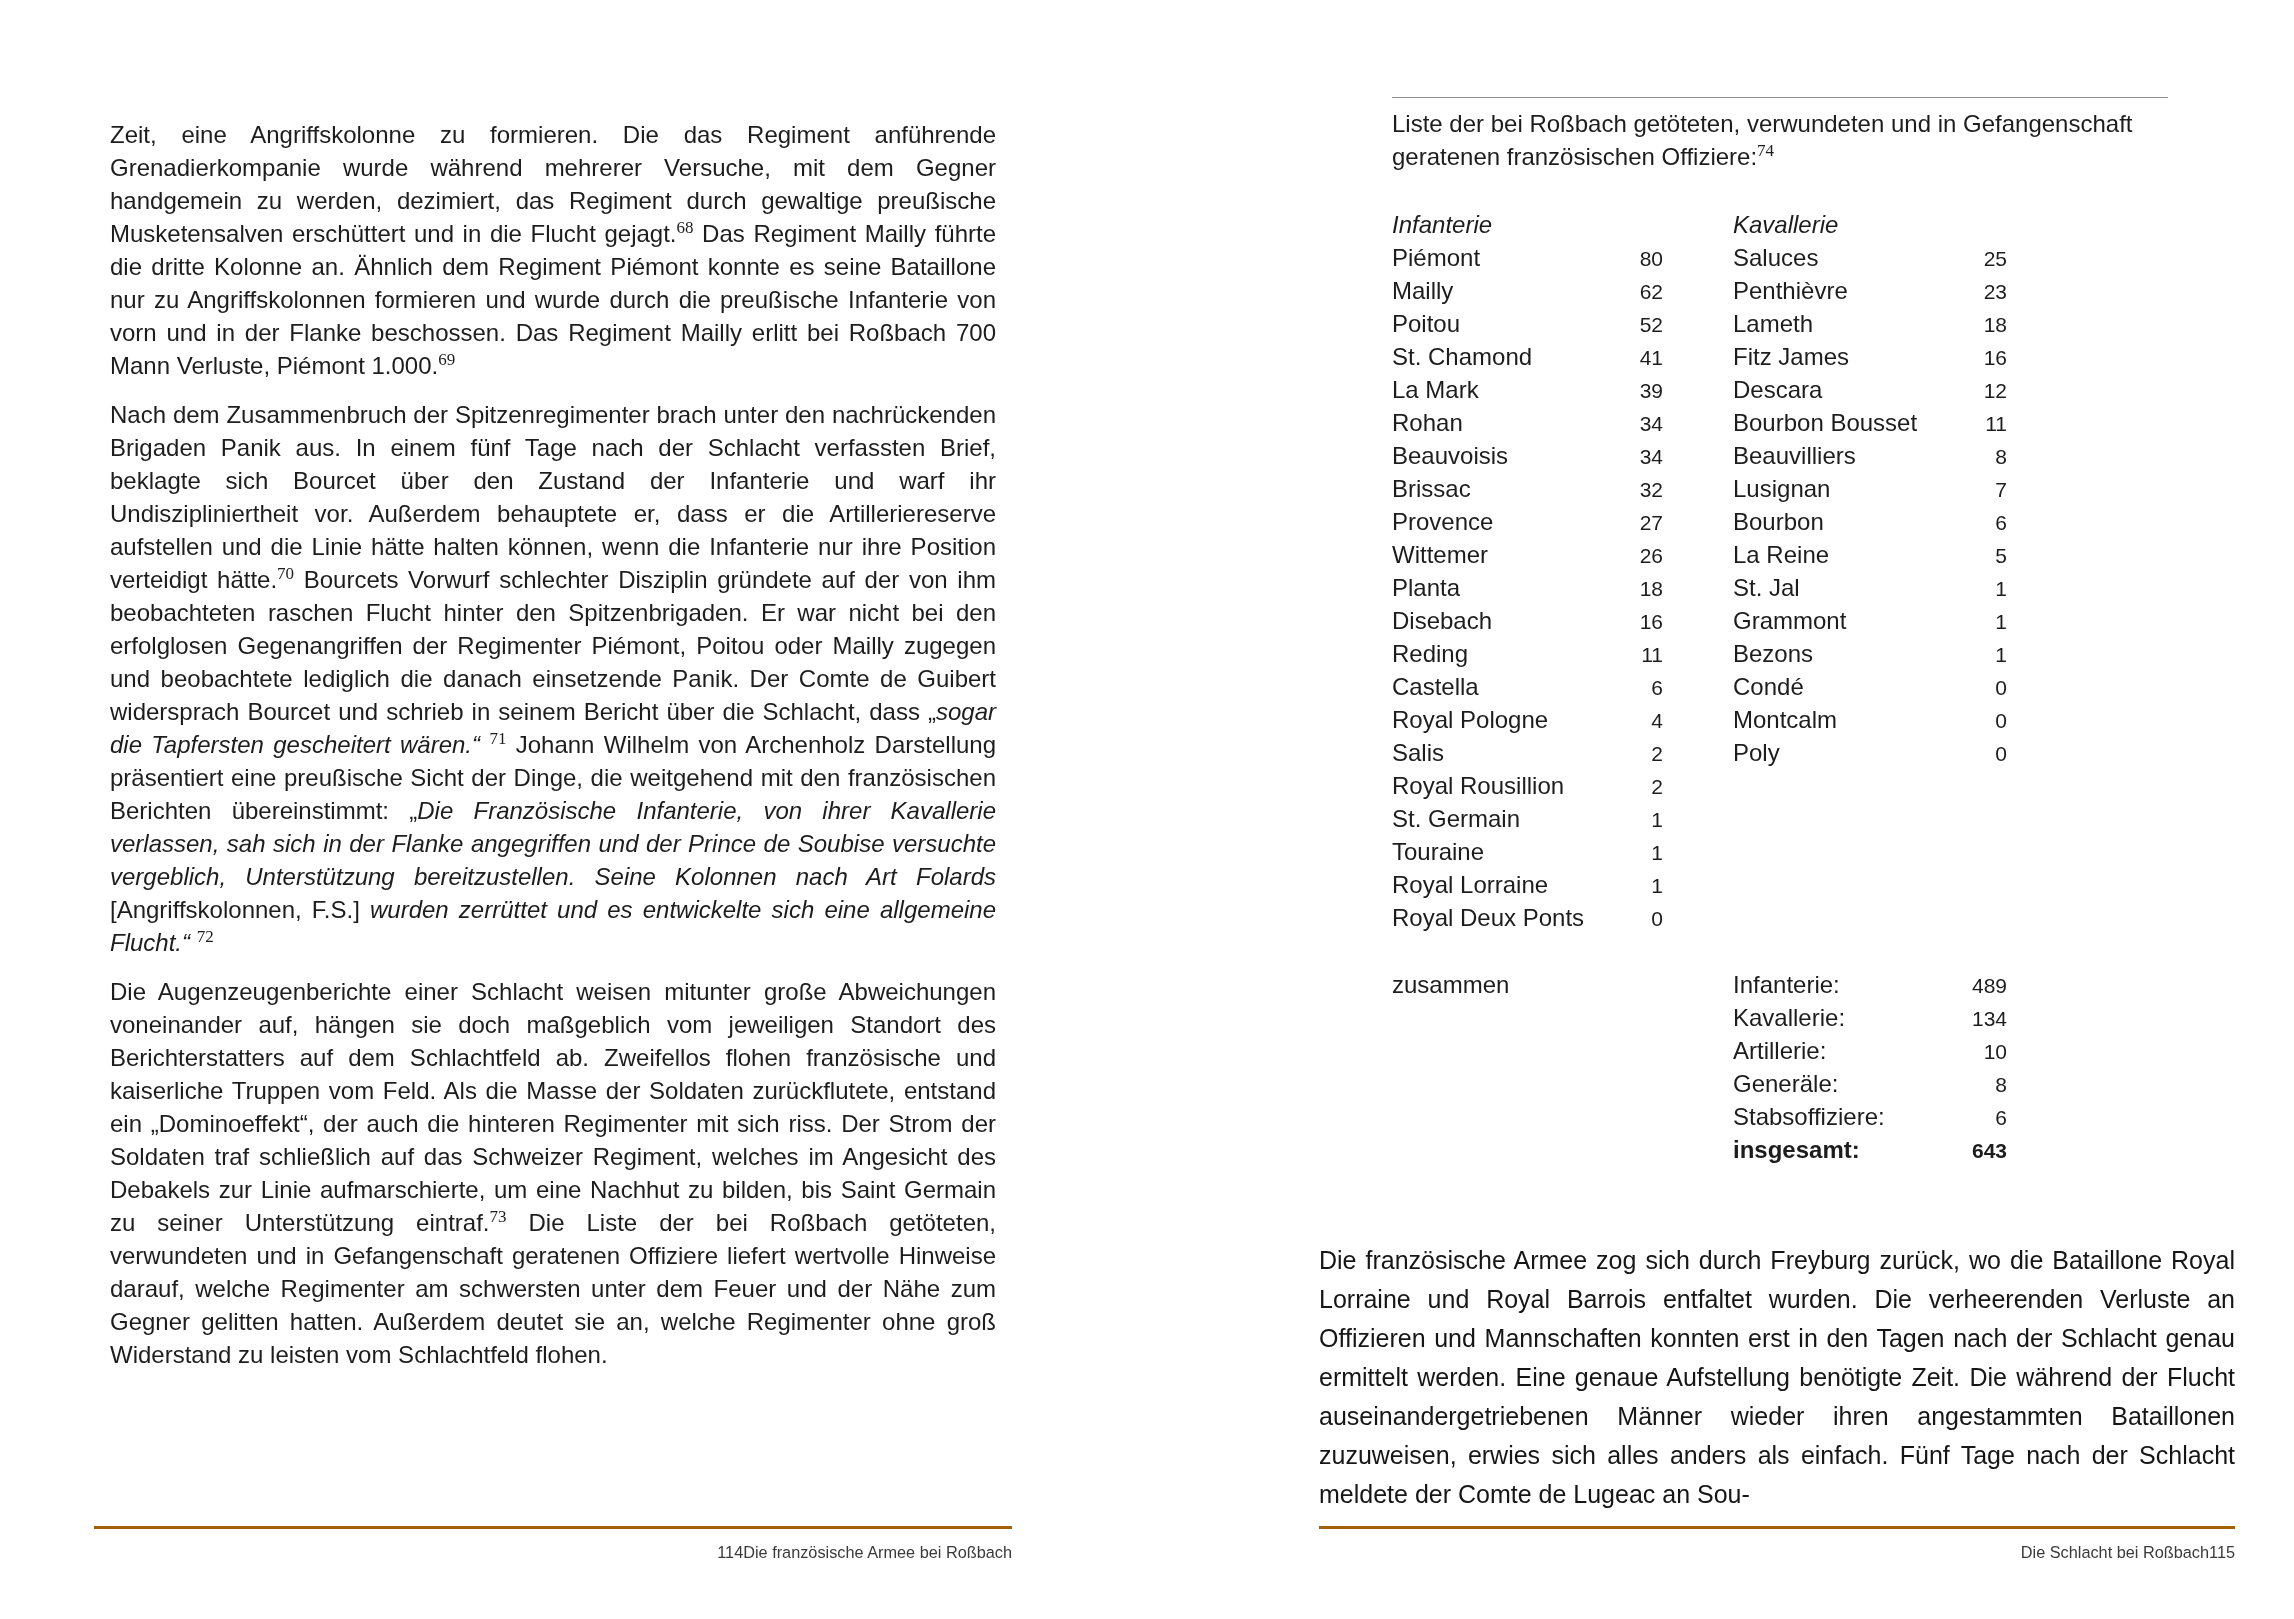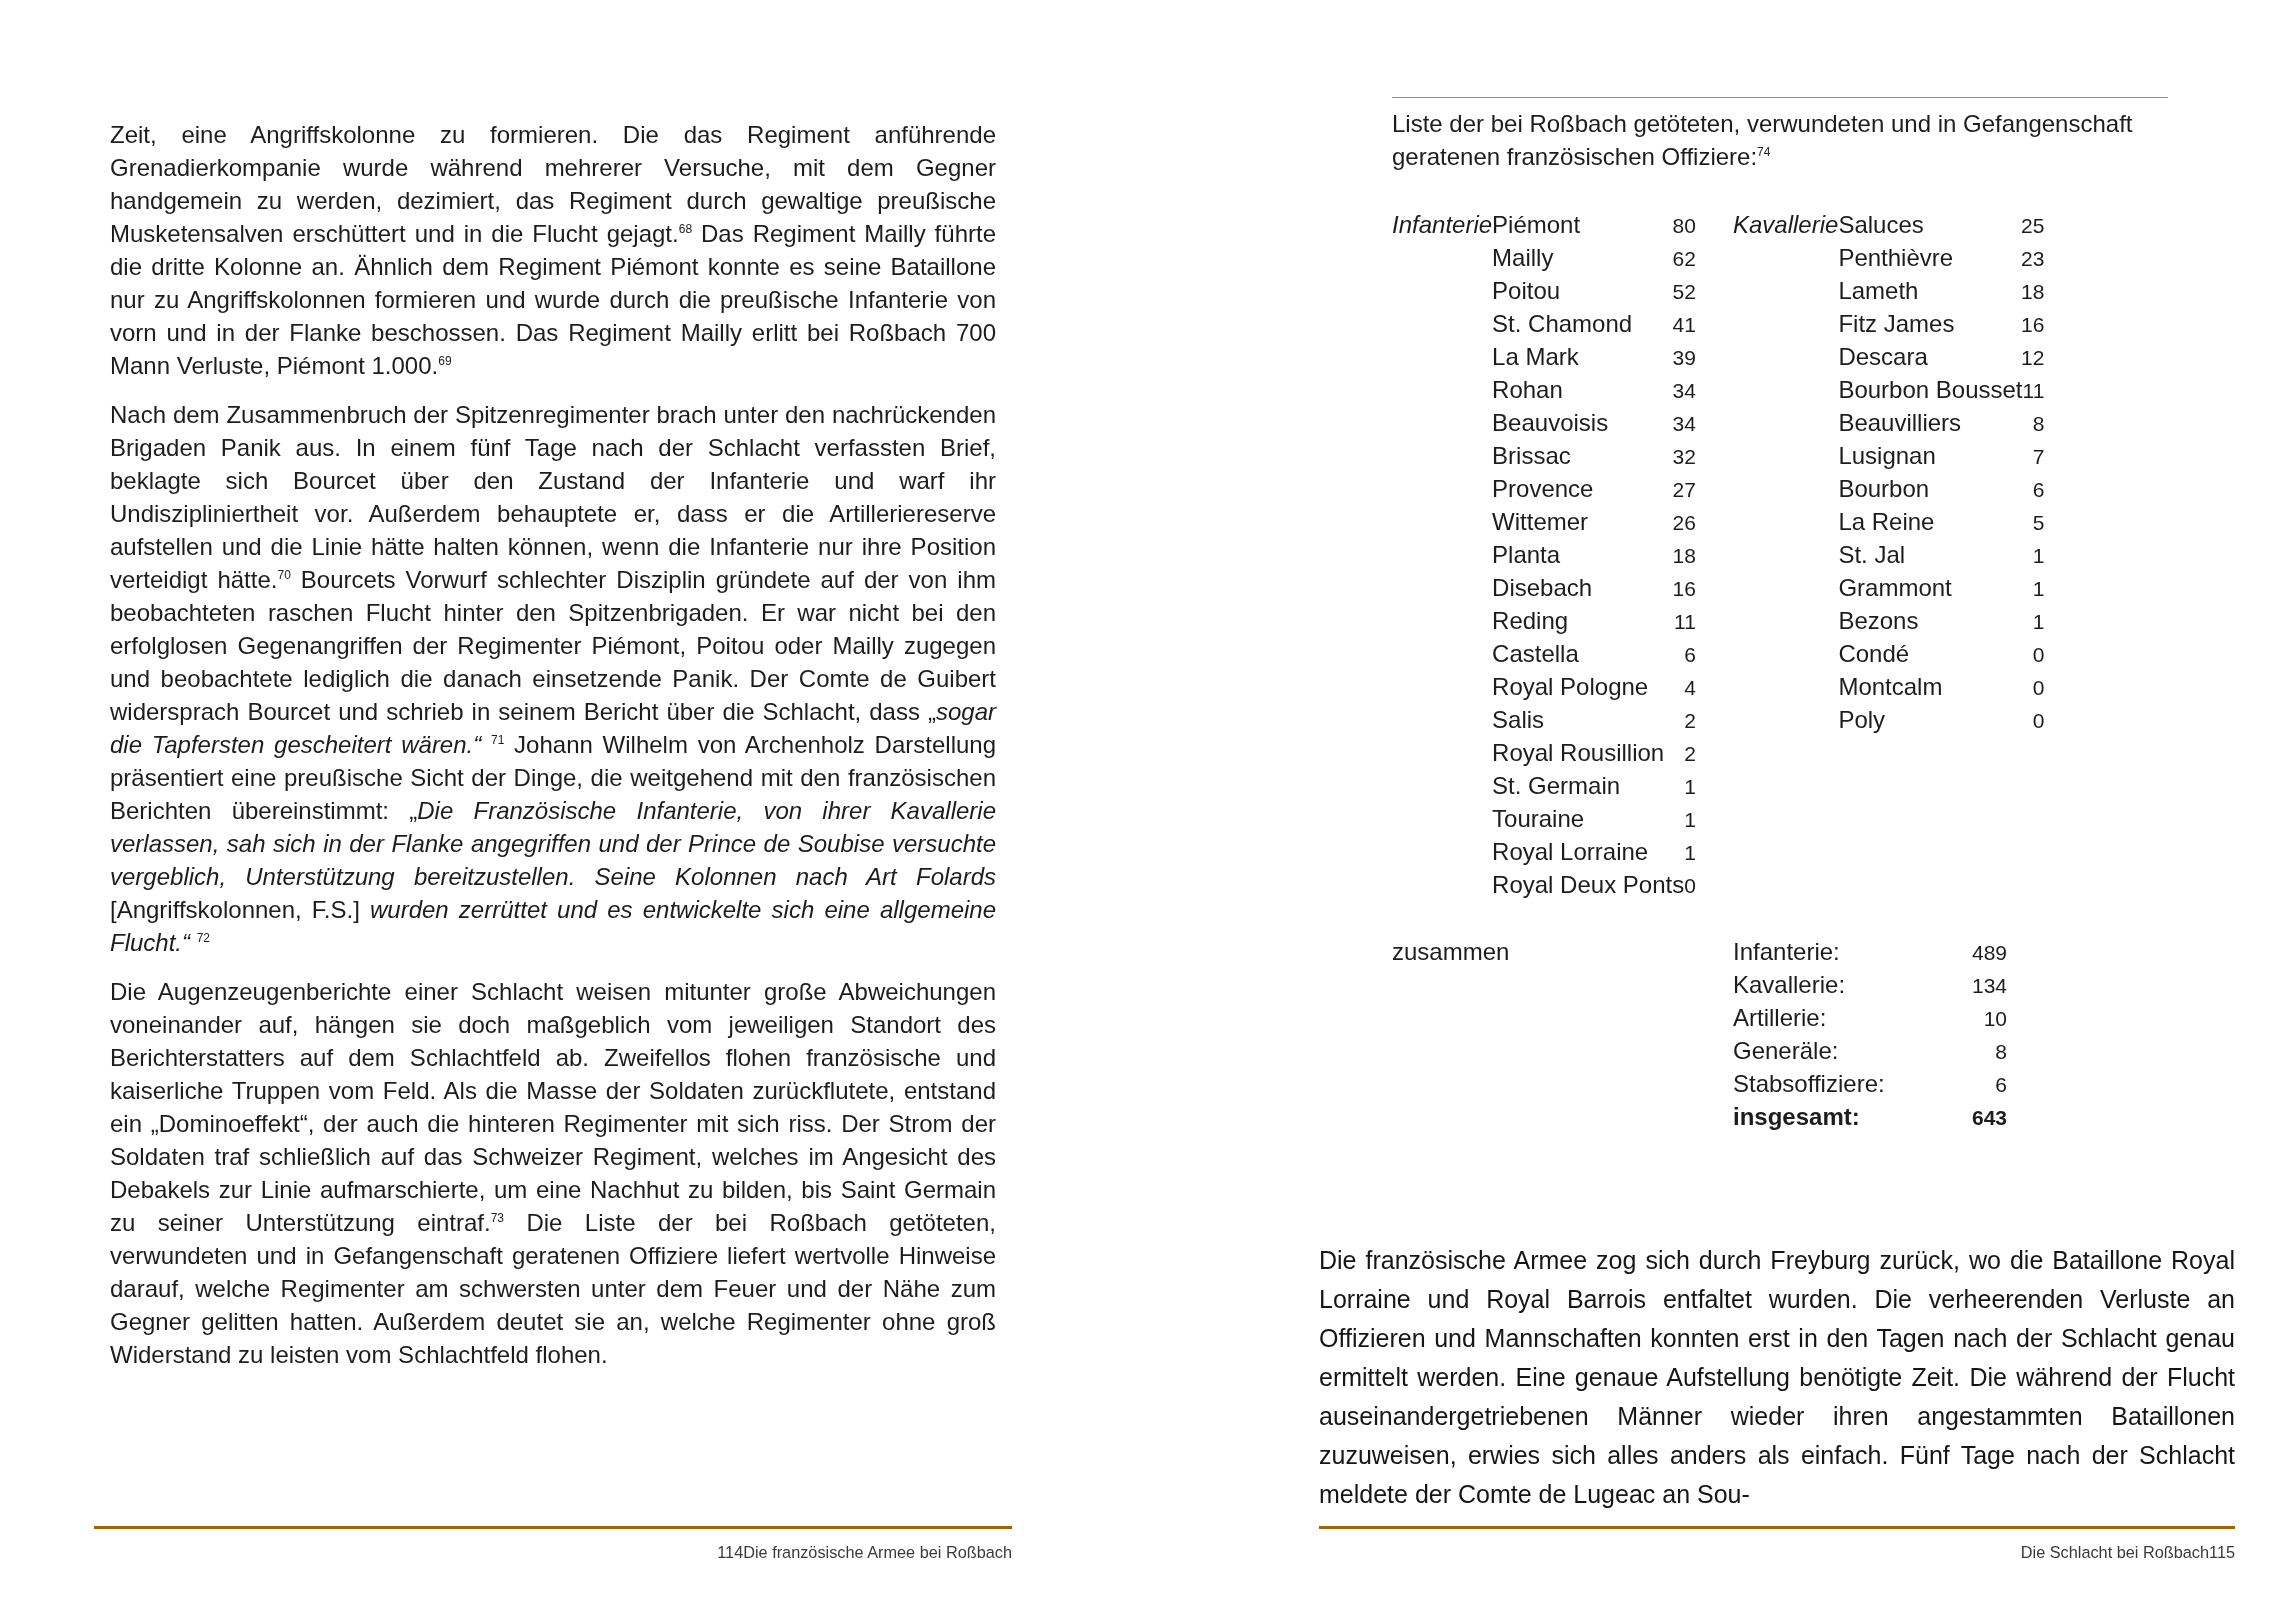--- a/index.html
+++ b/index.html
@@ -21,35 +21,36 @@
     top: 102px; left: 0; width: 918px;
     font-size: 24px;
     line-height: 33px;
     text-align: justify;
     text-align-last: left;
     hyphens: auto;
   }
   .body-text p { margin: 16px; }
 
   sup.fn {
-    font-size: 12px;
+    font-size: 17px;
     line-height: 0;
     vertical-align: baseline;
     position: relative;
     top: -8.6px;
+    font-family: Liberation Serif, serif;
   }
   em { }
 
   
   .list-block { position: absolute; top: 97px; left: 73px; width: 776px; }
   .top-rule { border-top: 1px solid #8f8f8f; height: 0; }
   .caption { margin: 8.6px 0 0 0; font-size: 24px; line-height: 33px; }
 
   .officer-table { margin-top: 35px; display: flex; }
-  .tcol { display: flex; flex-direction: row; }
+  .tcol { display: flex; flex-direction: column; }
   .tcol-inf { width: 271px; margin-right: 70px; }
   .tcol-kav { width: 274px; }
   .col-header { font-style: italic; font-size: 24px; line-height: 33px; height: 33px; }
   .trow {
     display: flex;
     justify-content: space-between;
     align-items: baseline;
     height: 33px;
     line-height: 33px;
     font-size: 24px;

